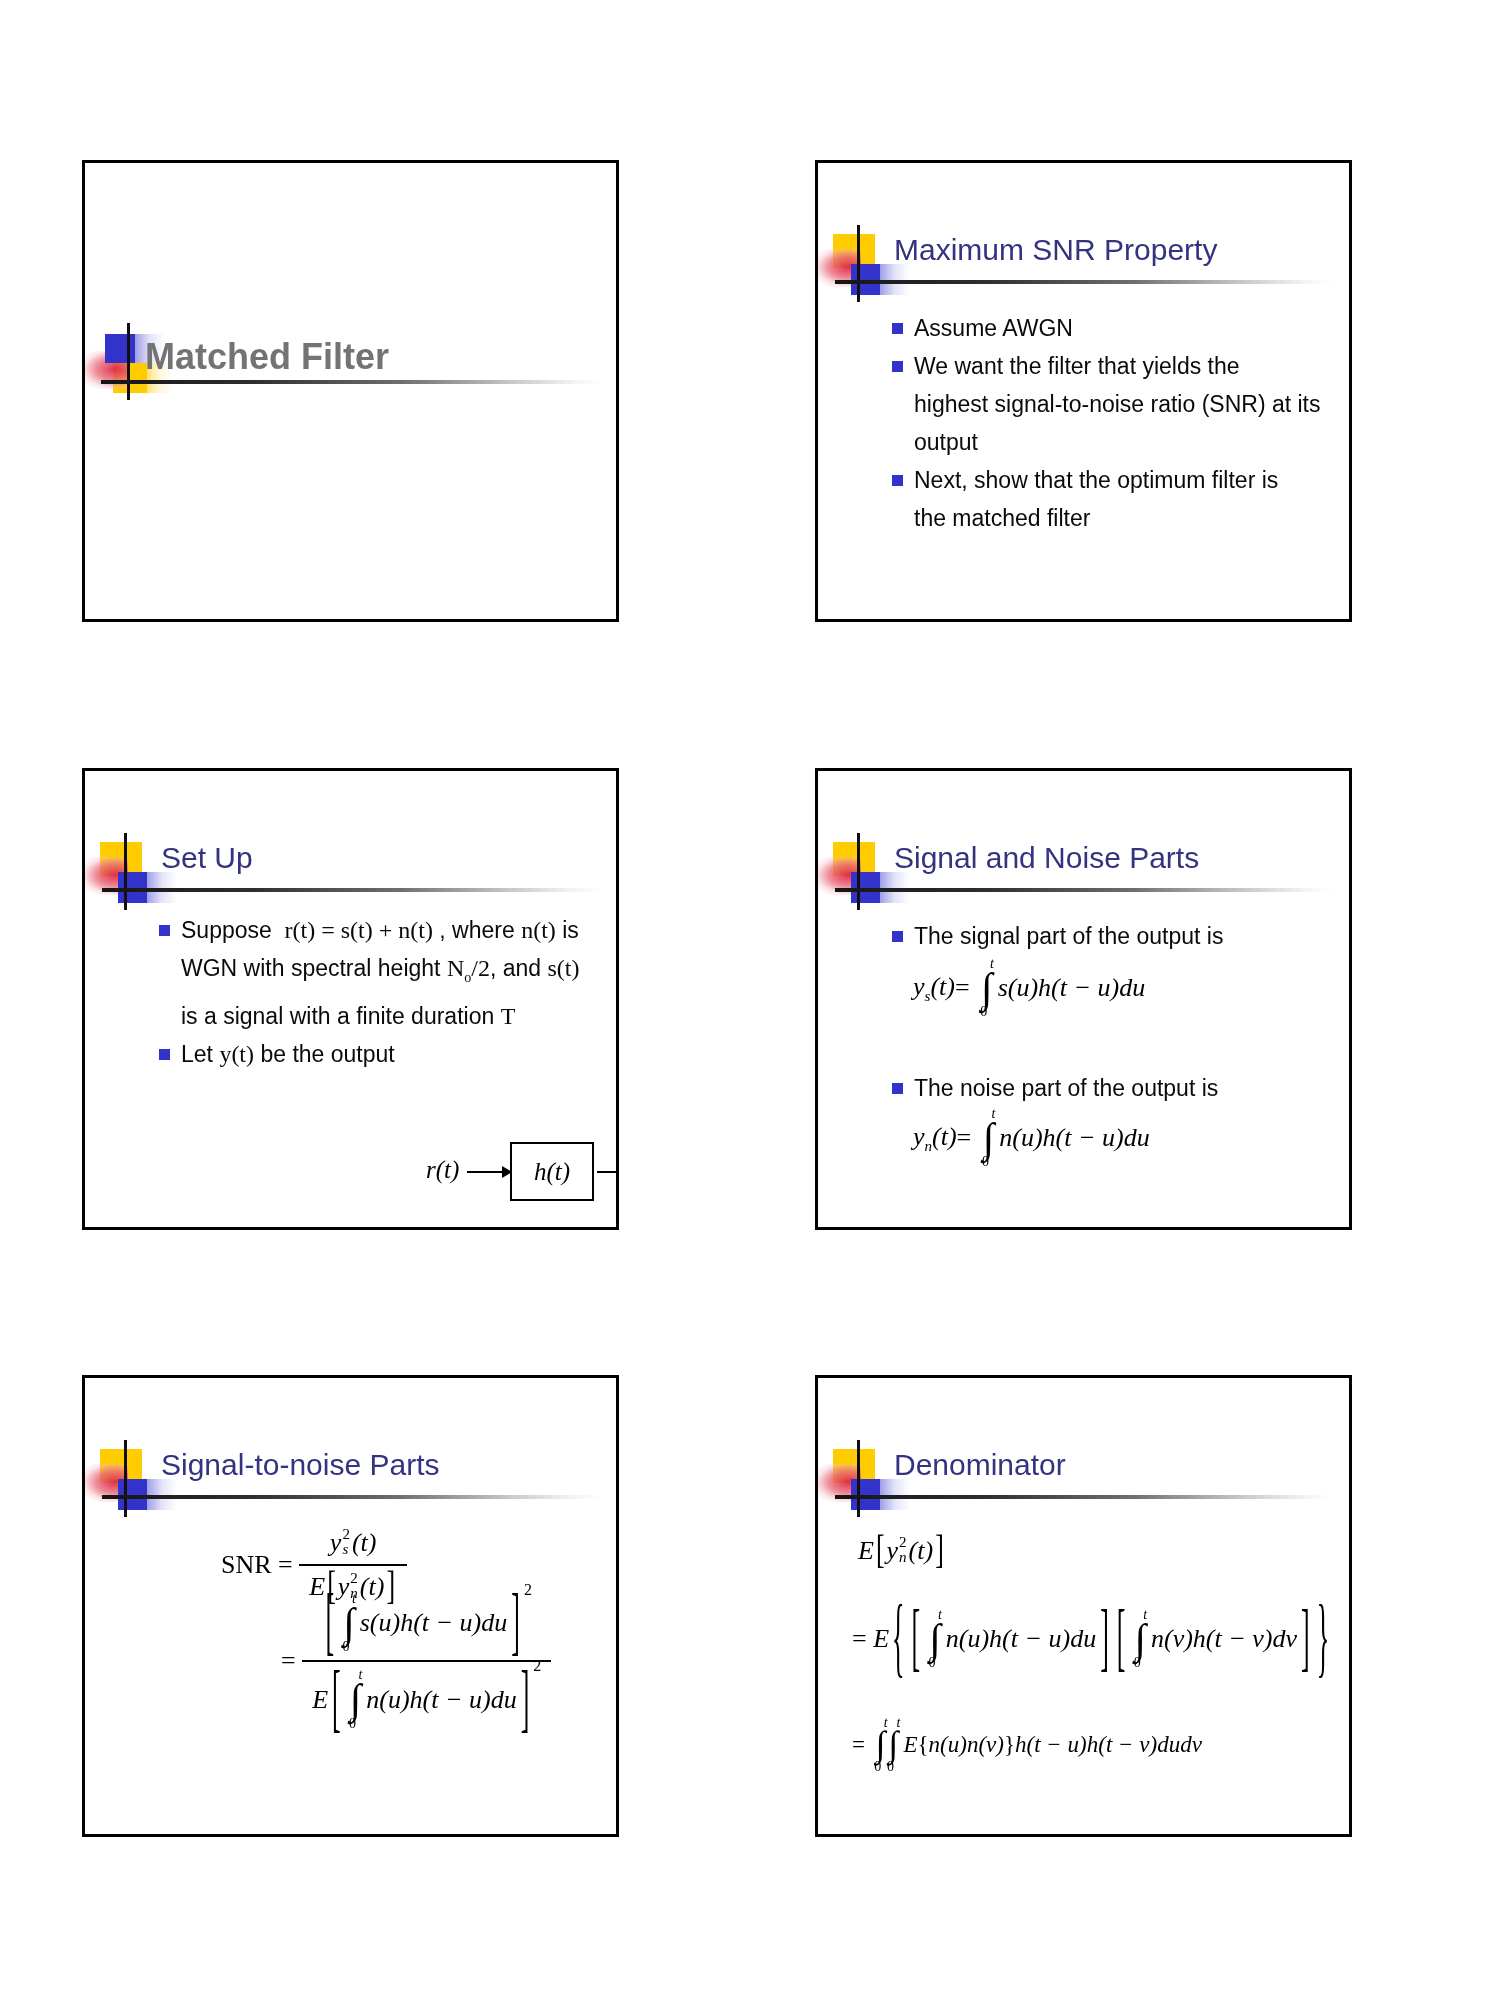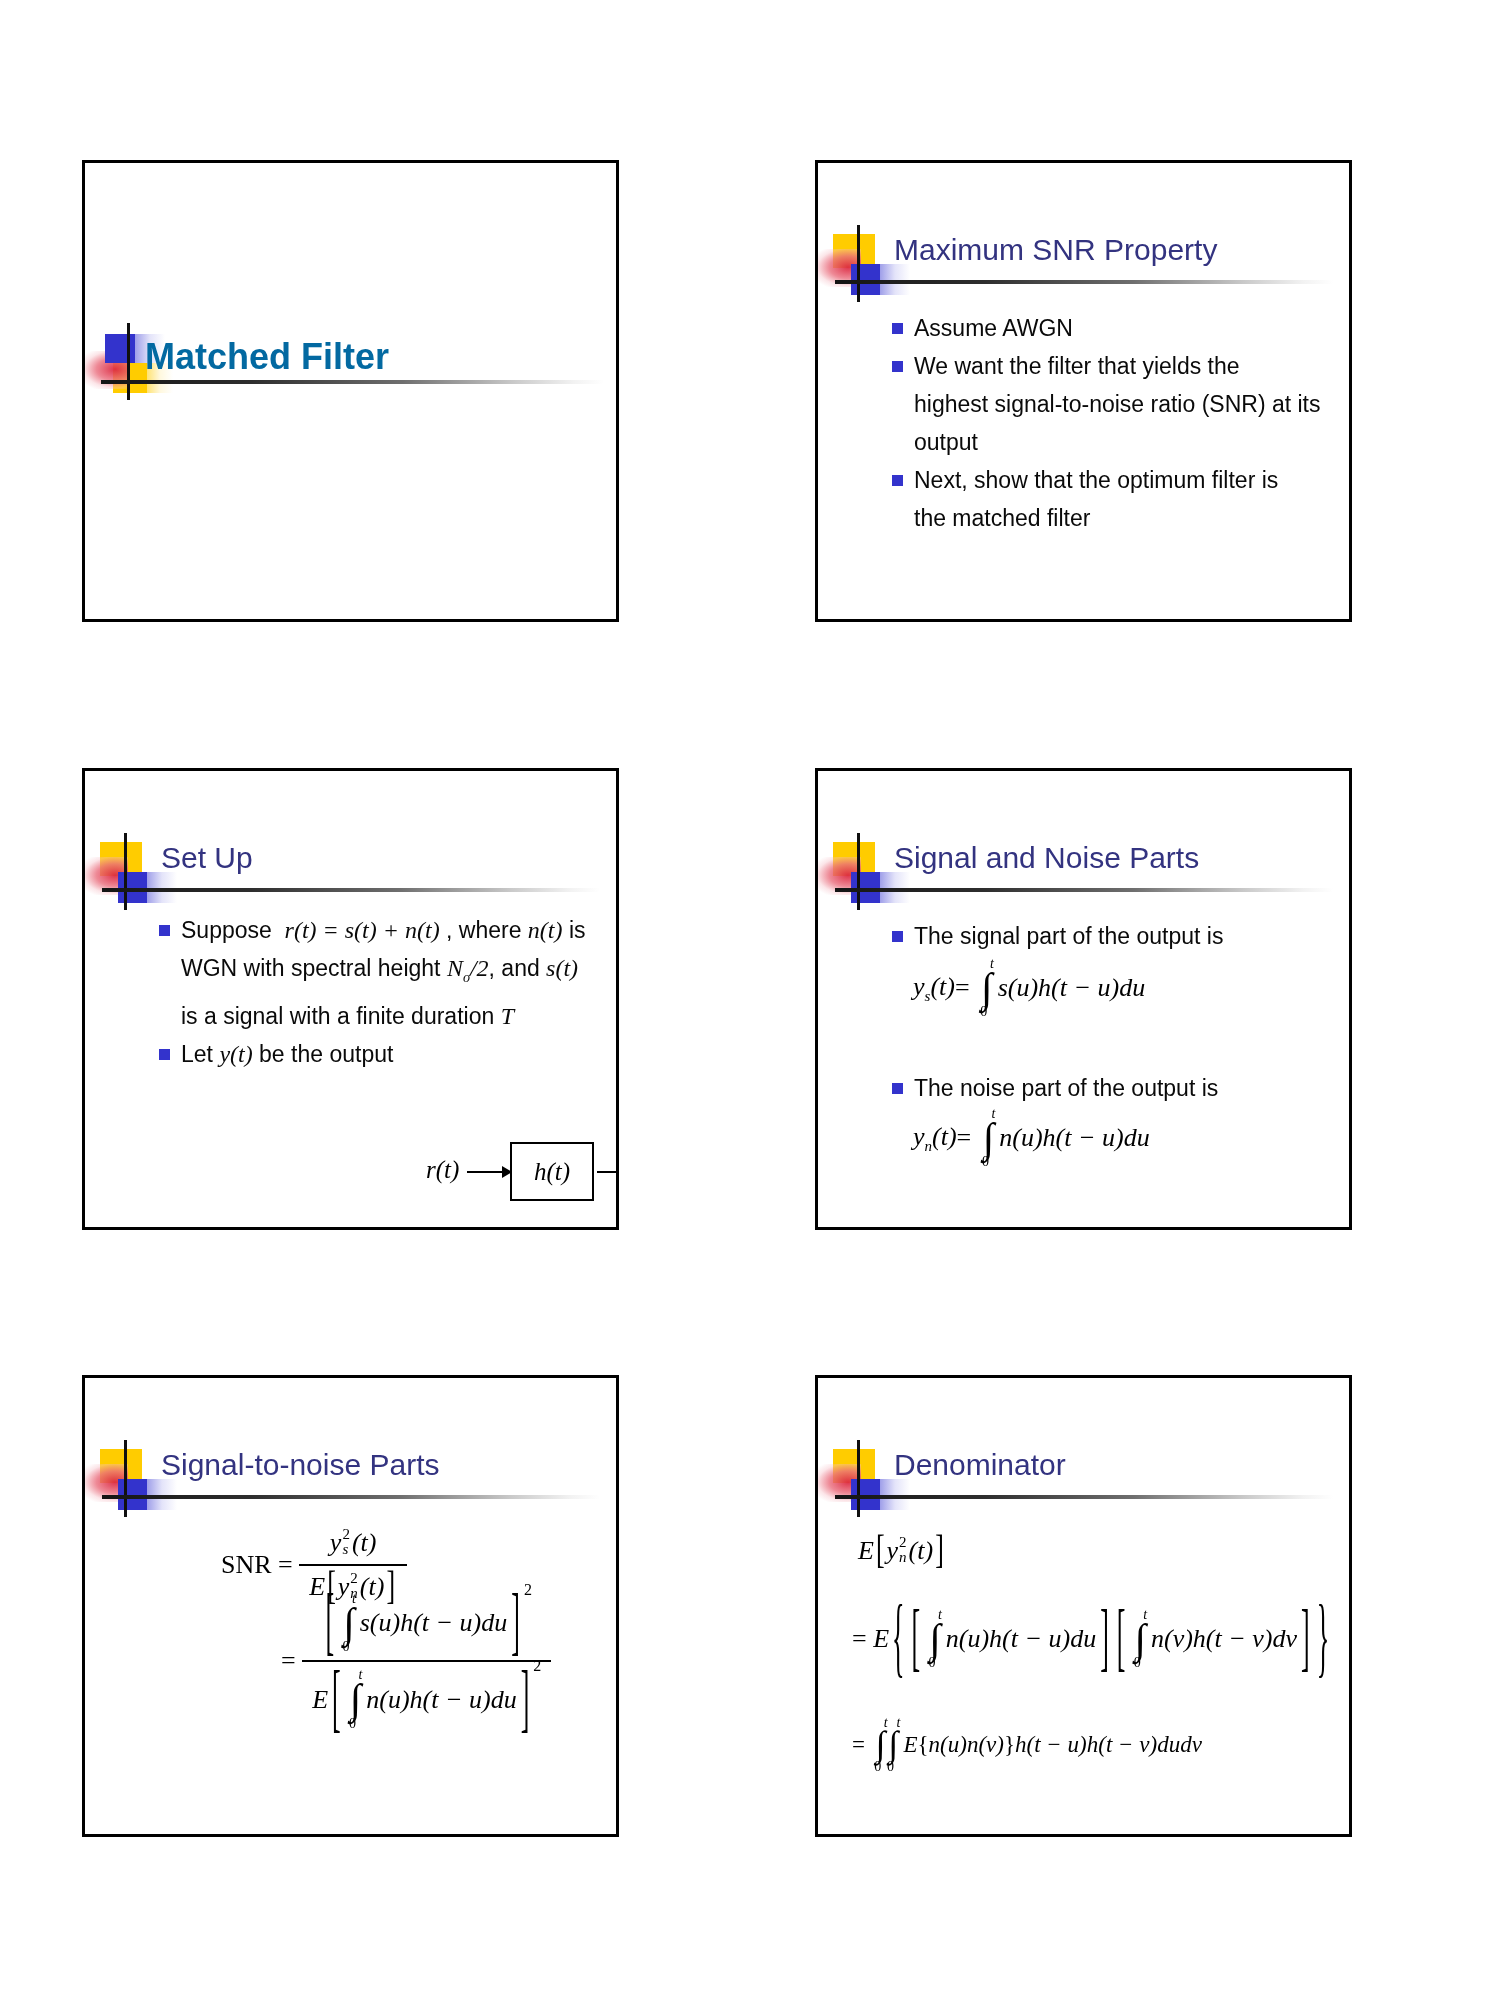--- a/index.html
+++ b/index.html
@@ -29,33 +29,33 @@
             color:#333380; letter-spacing:0; white-space:nowrap; }
 
   
   .slide.title .sqb { left:20px; top:171px; width:30px; height:29px; }
   .slide.title .sqy { left:28px; top:200px; width:34px; height:30px; }
   .slide.title .sqy::after { content:""; position:absolute; left:100%; top:0; width:26px; height:100%;
     background:linear-gradient(to right, rgba(255,204,0,.55), rgba(255,220,90,.2), rgba(255,255,255,0)); }
   .slide.title .blob { left:-3px; top:188px; width:46px; height:38px; }
   .slide.title .vline { left:42px; top:160px; height:77px; }
   .slide.title .rule { top:217px; left:16px; right:12px; }
-  .ts-title { position:absolute; left:60px; top:173px; font-size:36px; color:#0369a1; white-space:nowrap; }
+  .ts-title { position:absolute; left:60px; top:173px; font-size:36px; color:#737373; white-space:nowrap; }
   .ts-sub { position:absolute; left:40px; top:287px; width:450px; text-align:center;
             font-size:24px; line-height:44px; color:#000; }
 
   
   .bullets { position:absolute; left:73px; top:146px; right:18px; }
   .bullet { position:relative; padding-left:23px; font-size:23px; line-height:38px; color:#0a0a0a; }
   .bullet .btext { white-space:pre-line; }
   .bsq { position:absolute; left:1px; top:14px; width:11px; height:11px; background:#3333cc; }
   .abs { position:absolute; left:73px; right:18px; }
 
   
-  .m { font-family:"Liberation Serif", serif; font-style:italic; font-size:24px; }
+  .m { font-family:"Liberation Serif", serif; font-size:24px; }
   .m sub { font-size:14px; }
 
   
   .eq { position:absolute; display:flex; align-items:center;
         font-family:"Liberation Serif", serif; font-size:26px; color:#000; }
   .eq i { font-style:italic; }
   .eq sub { font-size:15px; }
   .il { display:inline-flex; flex-direction:column; align-items:center; line-height:1; margin:0 5px; }
   .il .lt { font-size:14px; font-style:italic; transform:translateX(5px); }
   .il .ig { font-size:42px; line-height:.82; font-style:normal; }

